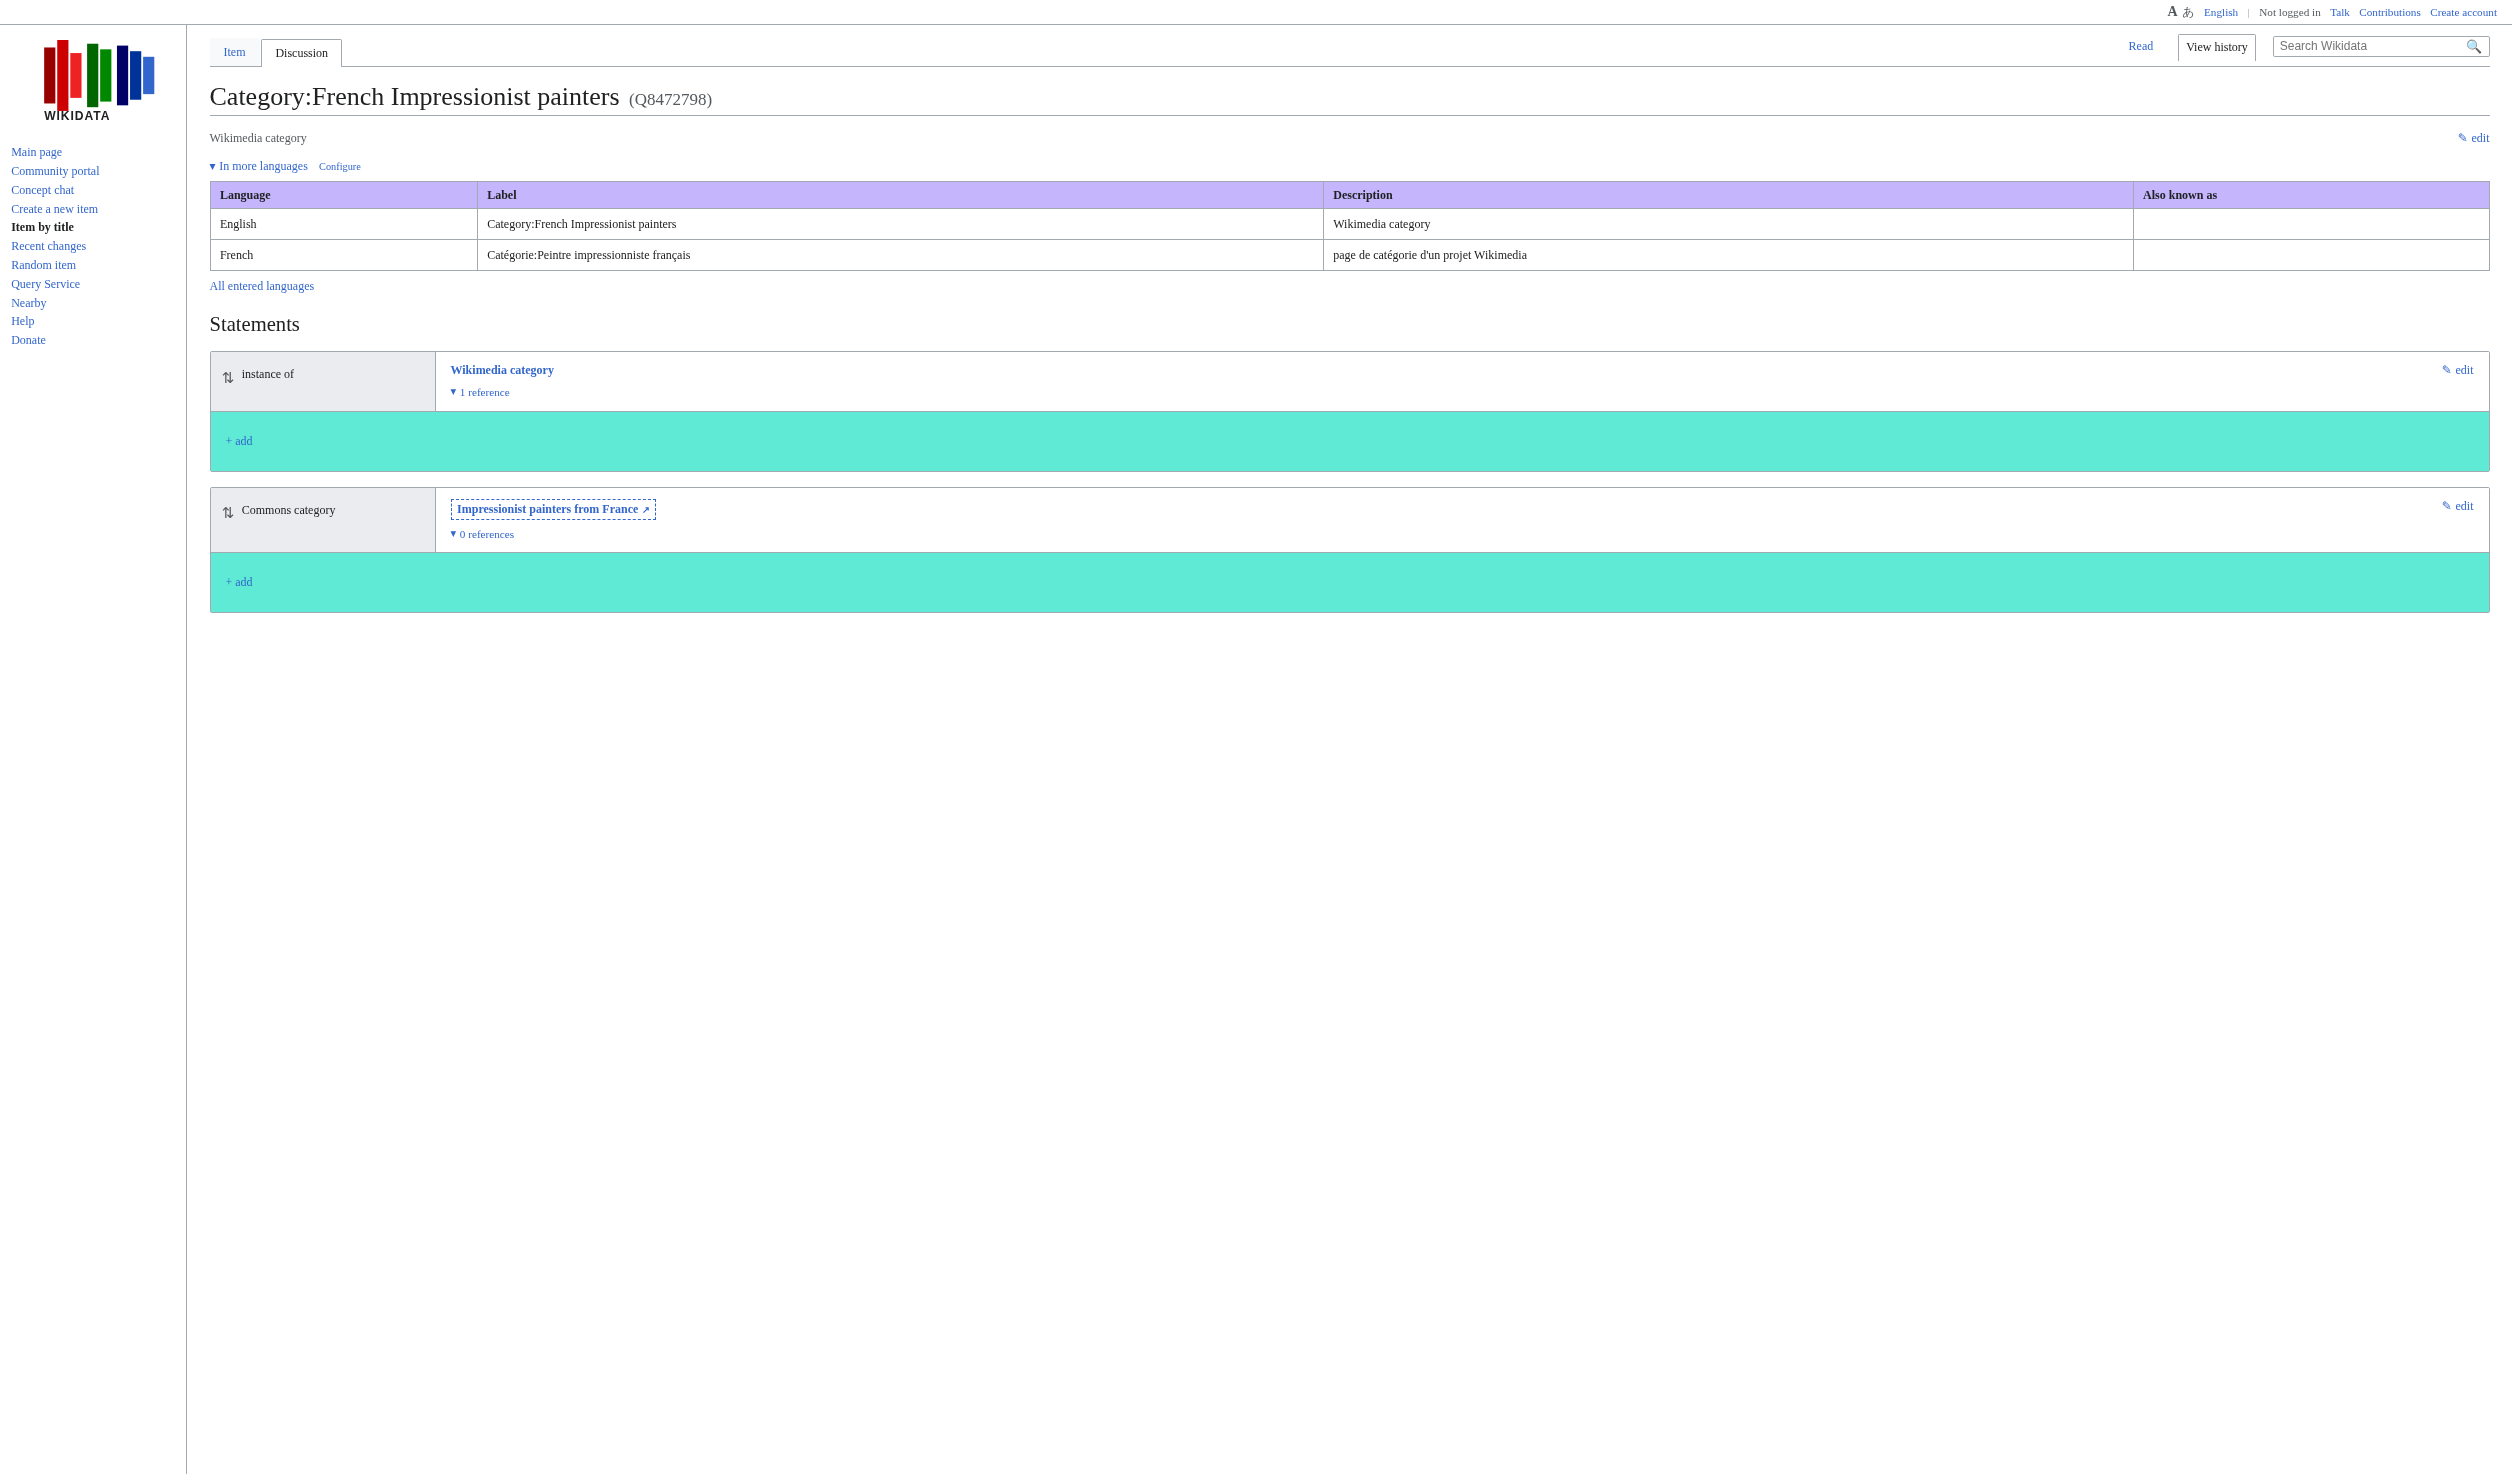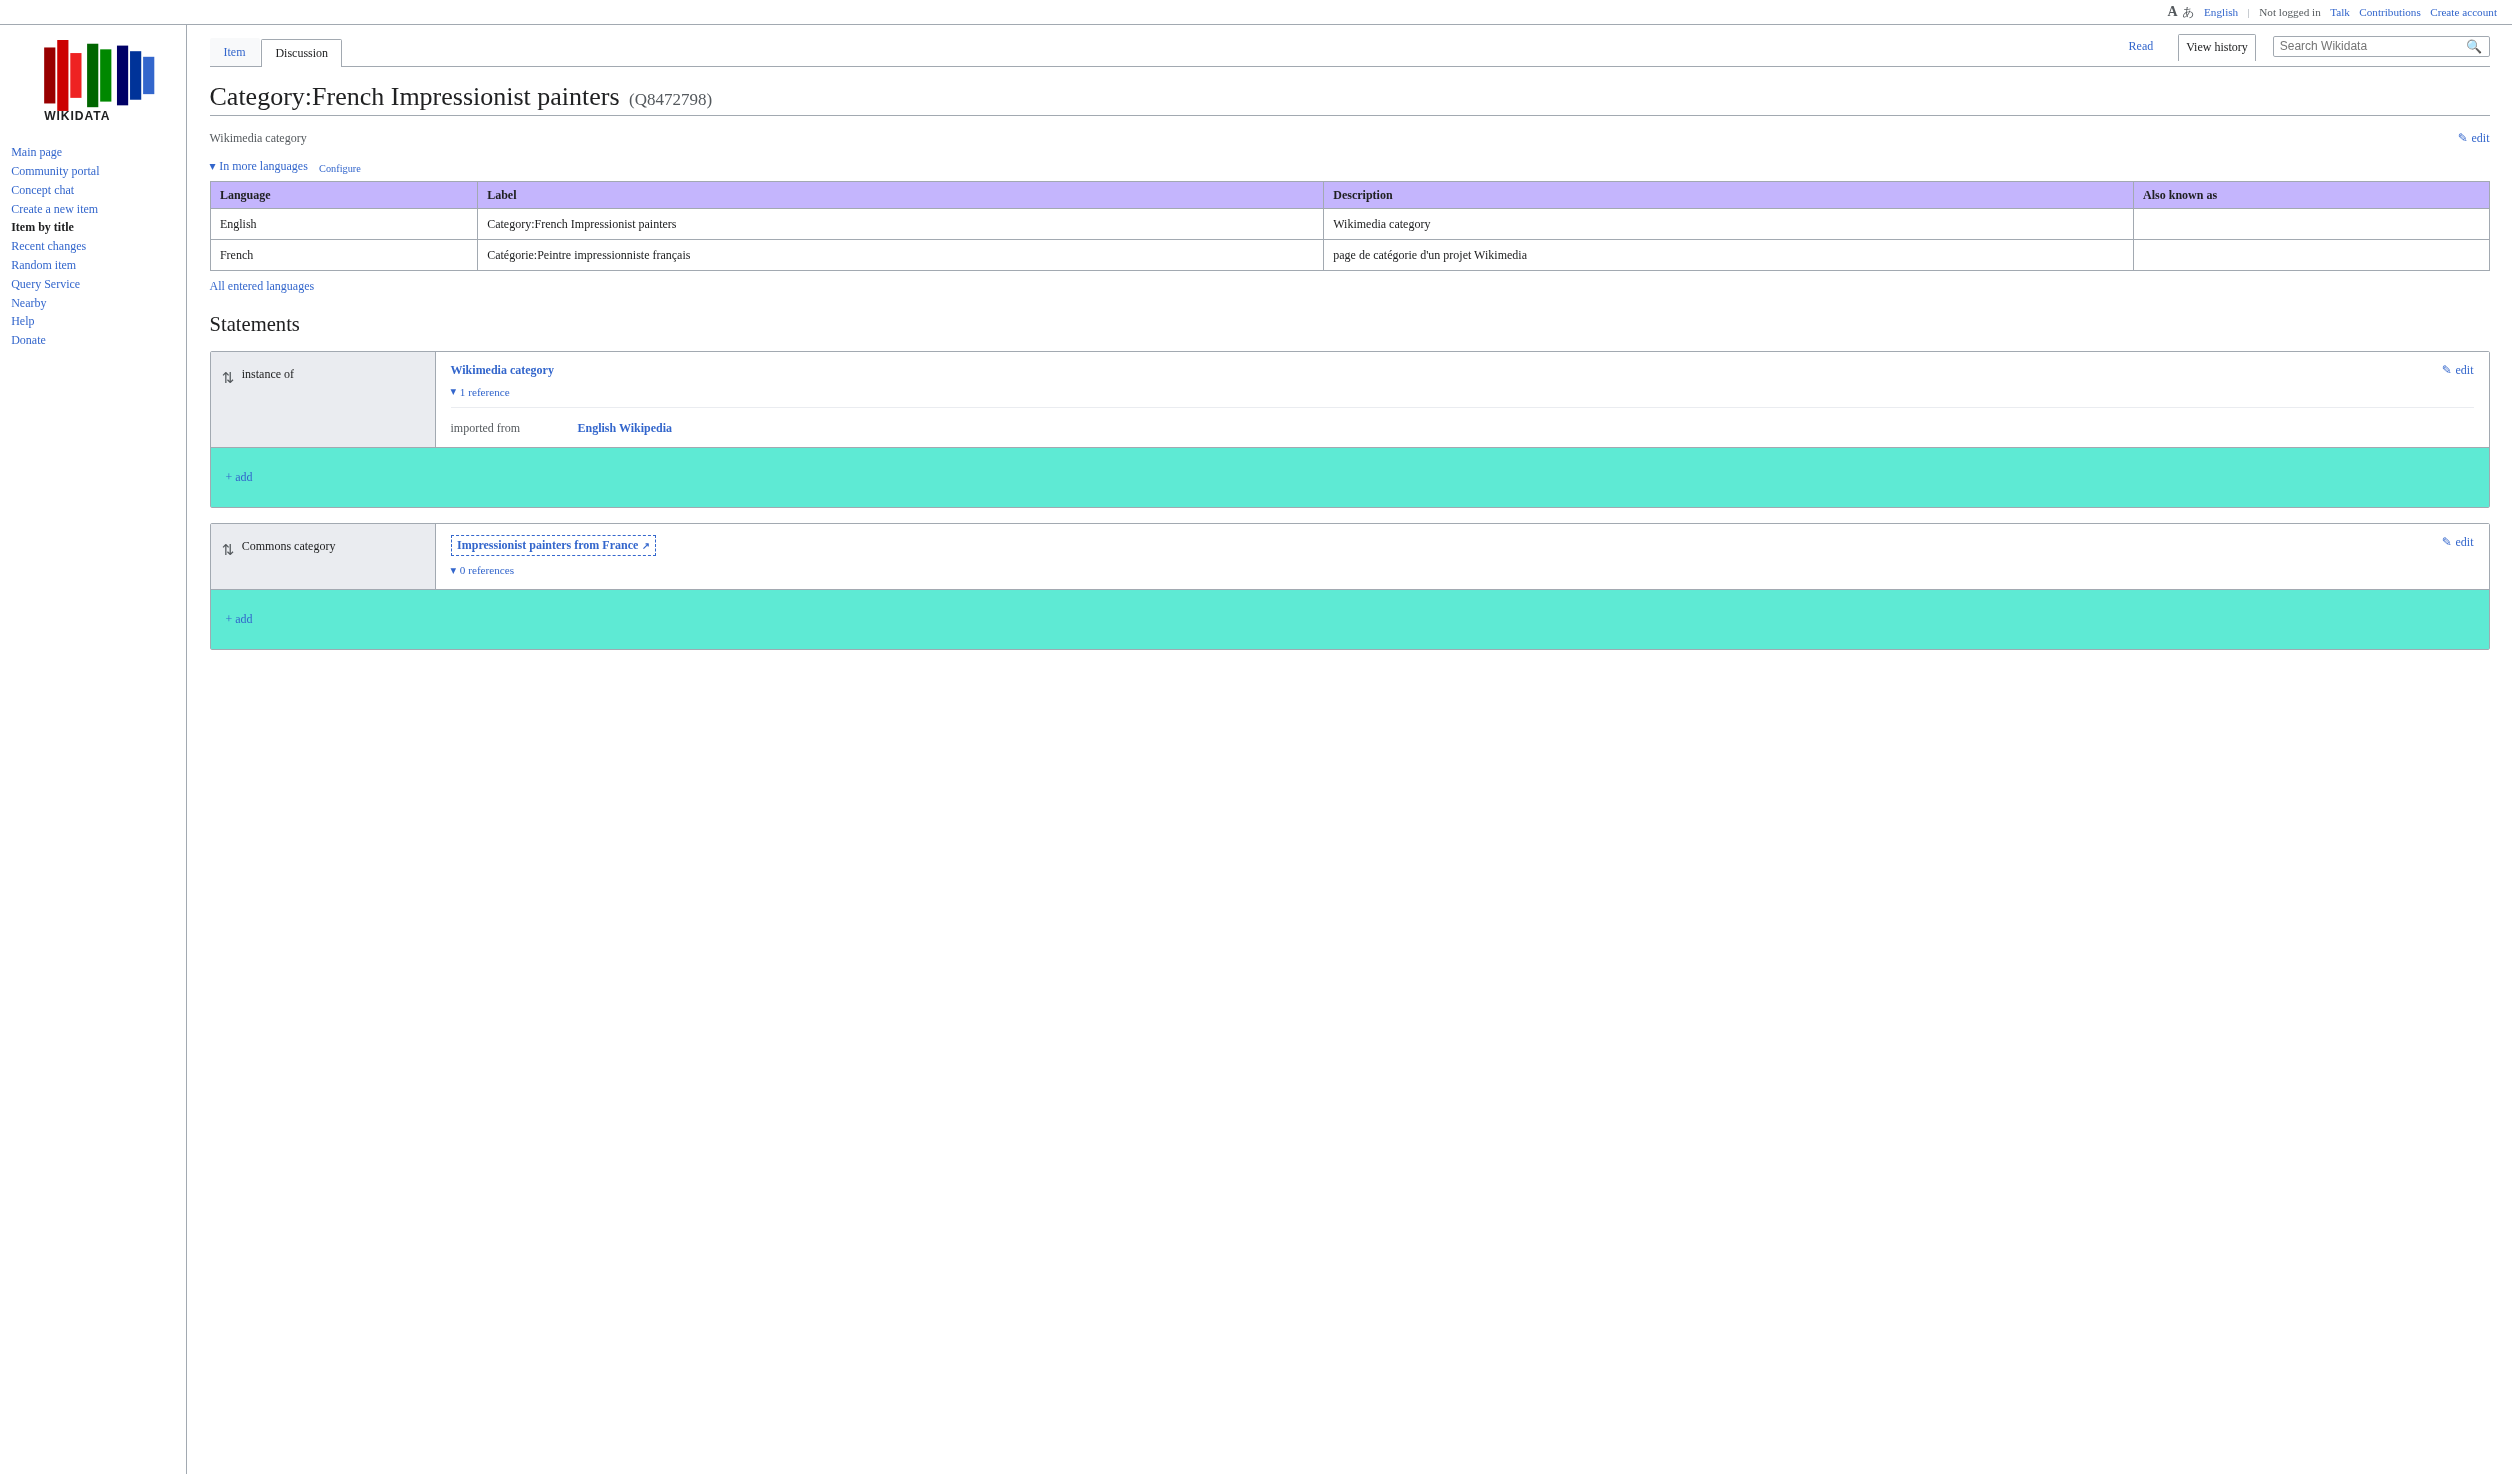--- a/index.html
+++ b/index.html
@@ -152,21 +152,21 @@
       gap: 3.7px;
     }
 
     
     .lang-section { margin-bottom: 19px; }
     .lang-toggle {
       color: #3366cc;
       font-size: 12px;
       cursor: pointer;
       display: inline-flex;
-      align-items: flex-end;
+      align-items: center;
       gap: 3.7px;
       margin-bottom: 7.5px;
     }
     .lang-toggle .configure { color: #3366cc; font-size: 10.3px; margin-left: 7.5px; }
     .lang-table {
       width: 100%;
       border-collapse: collapse;
       font-size: 12px;
       border: 0.9px solid #a2a9b1;
     }
@@ -432,26 +432,20 @@
             <span class="pencil"></span>
             edit
           </a>
         </div>
         
         <div class="reference-toggle">
           <span class="triangle-down"></span>
           <span>1 reference</span>
         </div>
         
-        <div class="reference-details">
-          <div class="reference-row">
-            <span class="reference-prop">imported from</span>
-            <a class="reference-val" href="#">English Wikipedia</a>
-          </div>
-        </div>
         
       </div>
     </div>
     <div class="statement-footer">
       <a class="add-link" href="#">+ add</a>
     </div>
   </div>
           <div class="statement-group">
     <div class="statement-row">
       <div class="statement-property">

